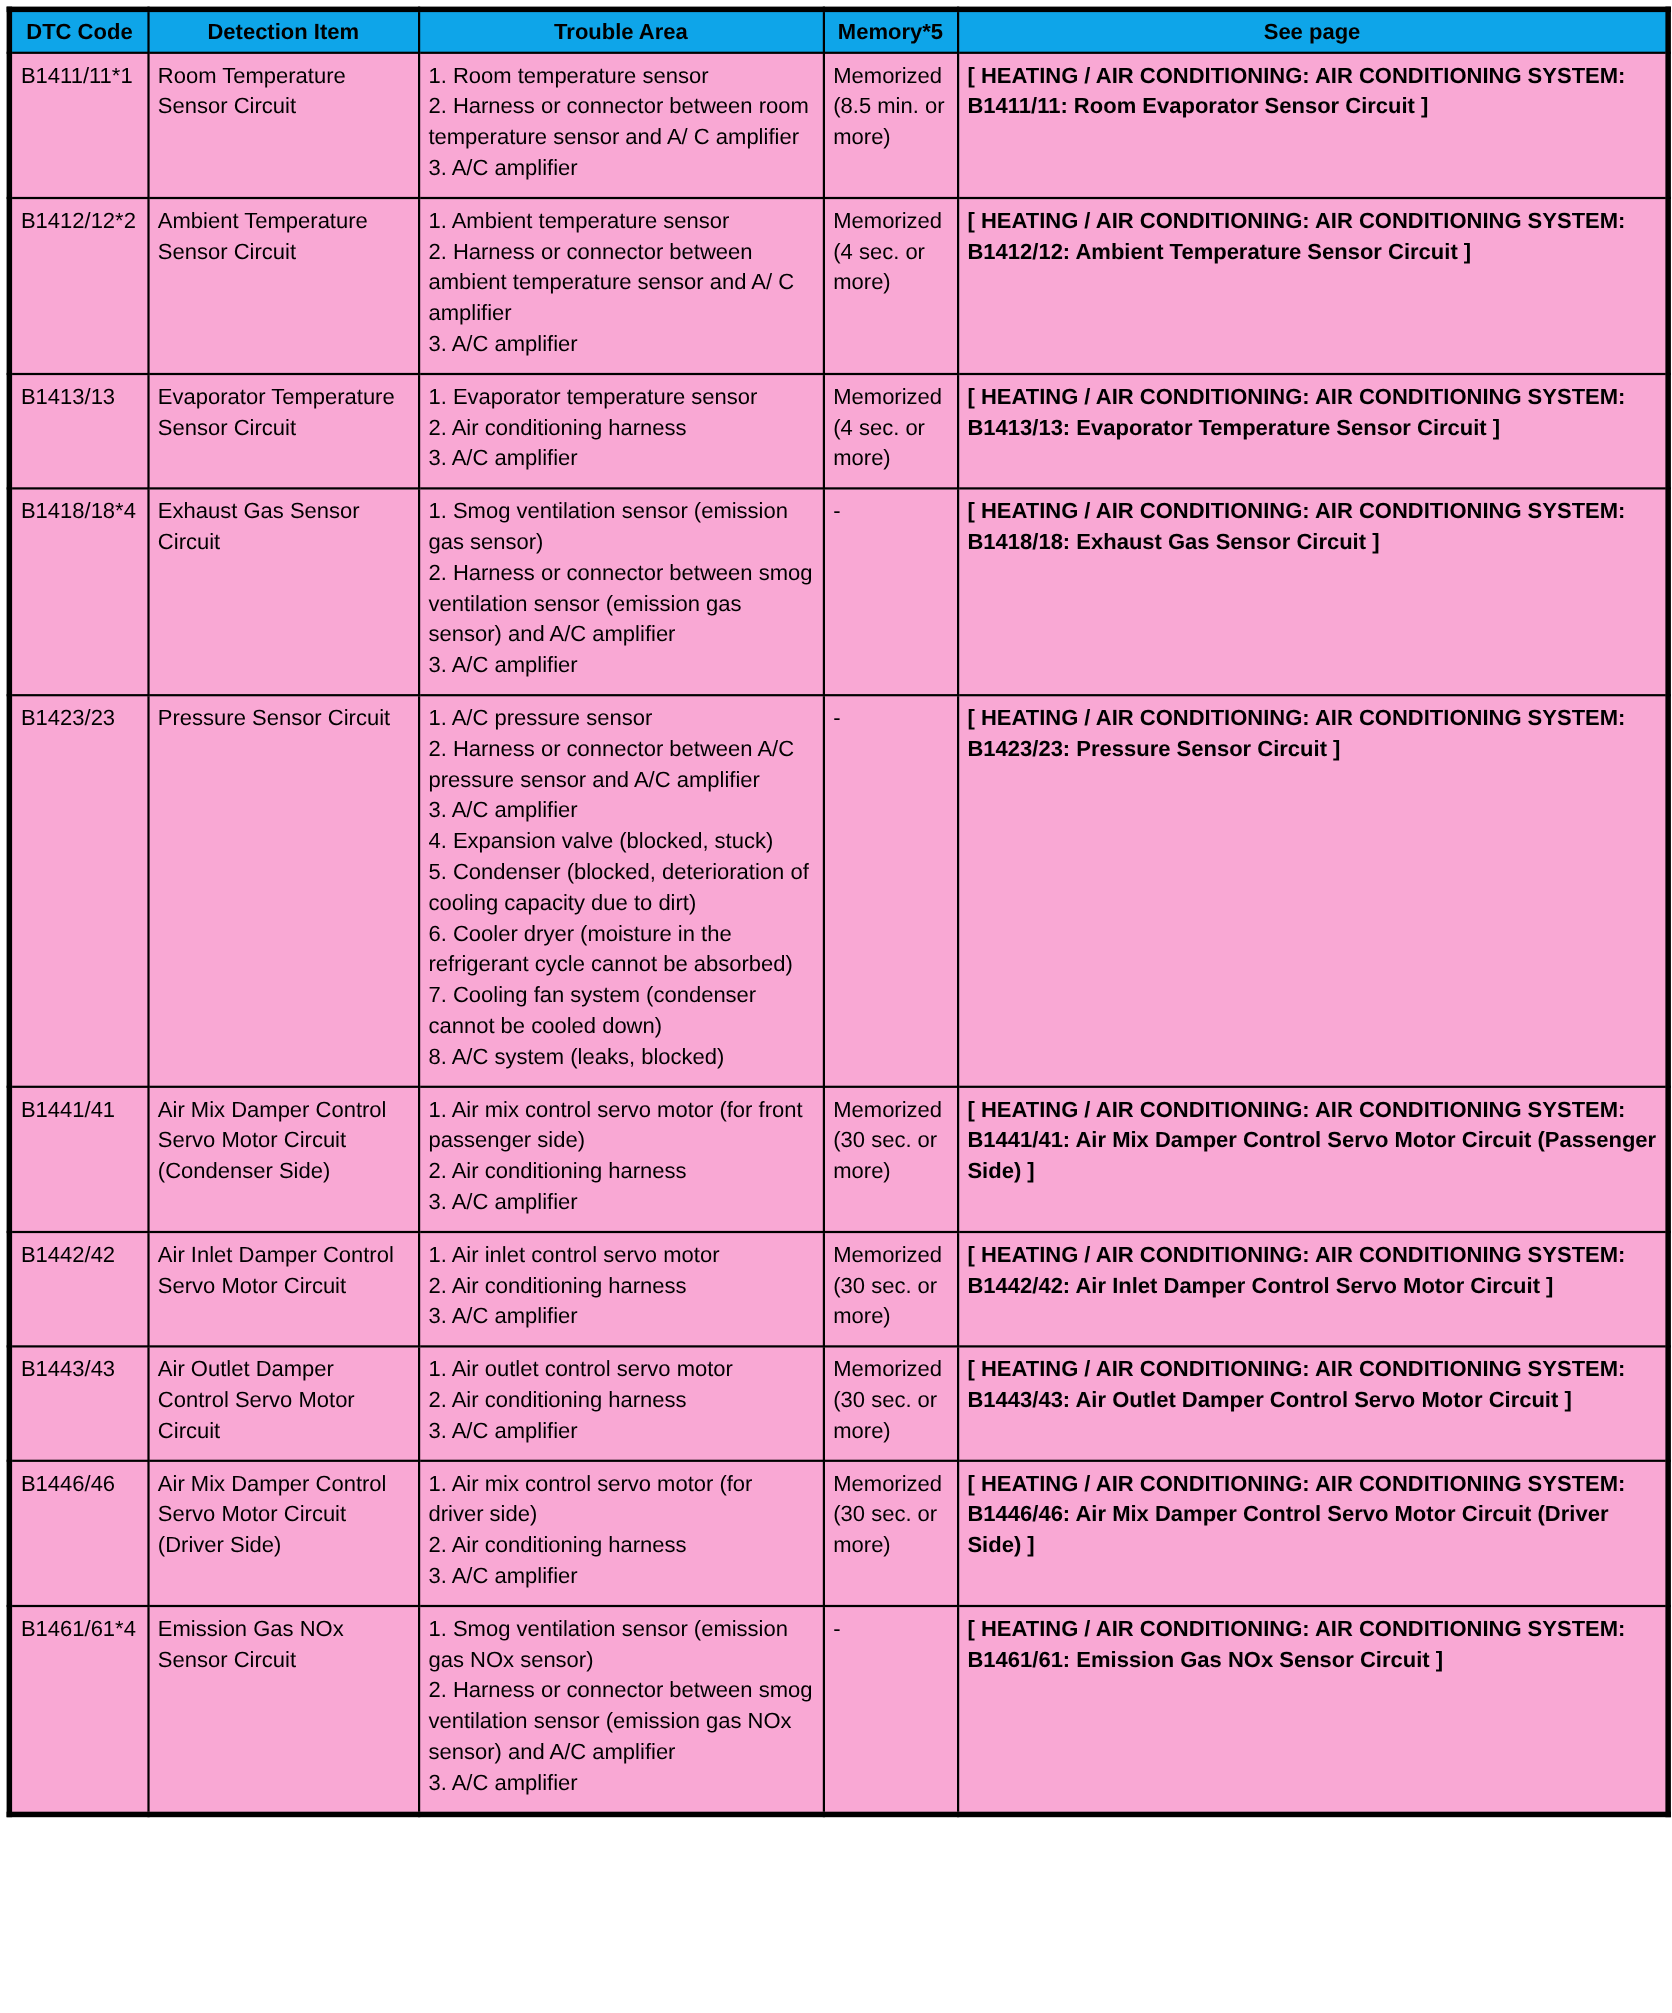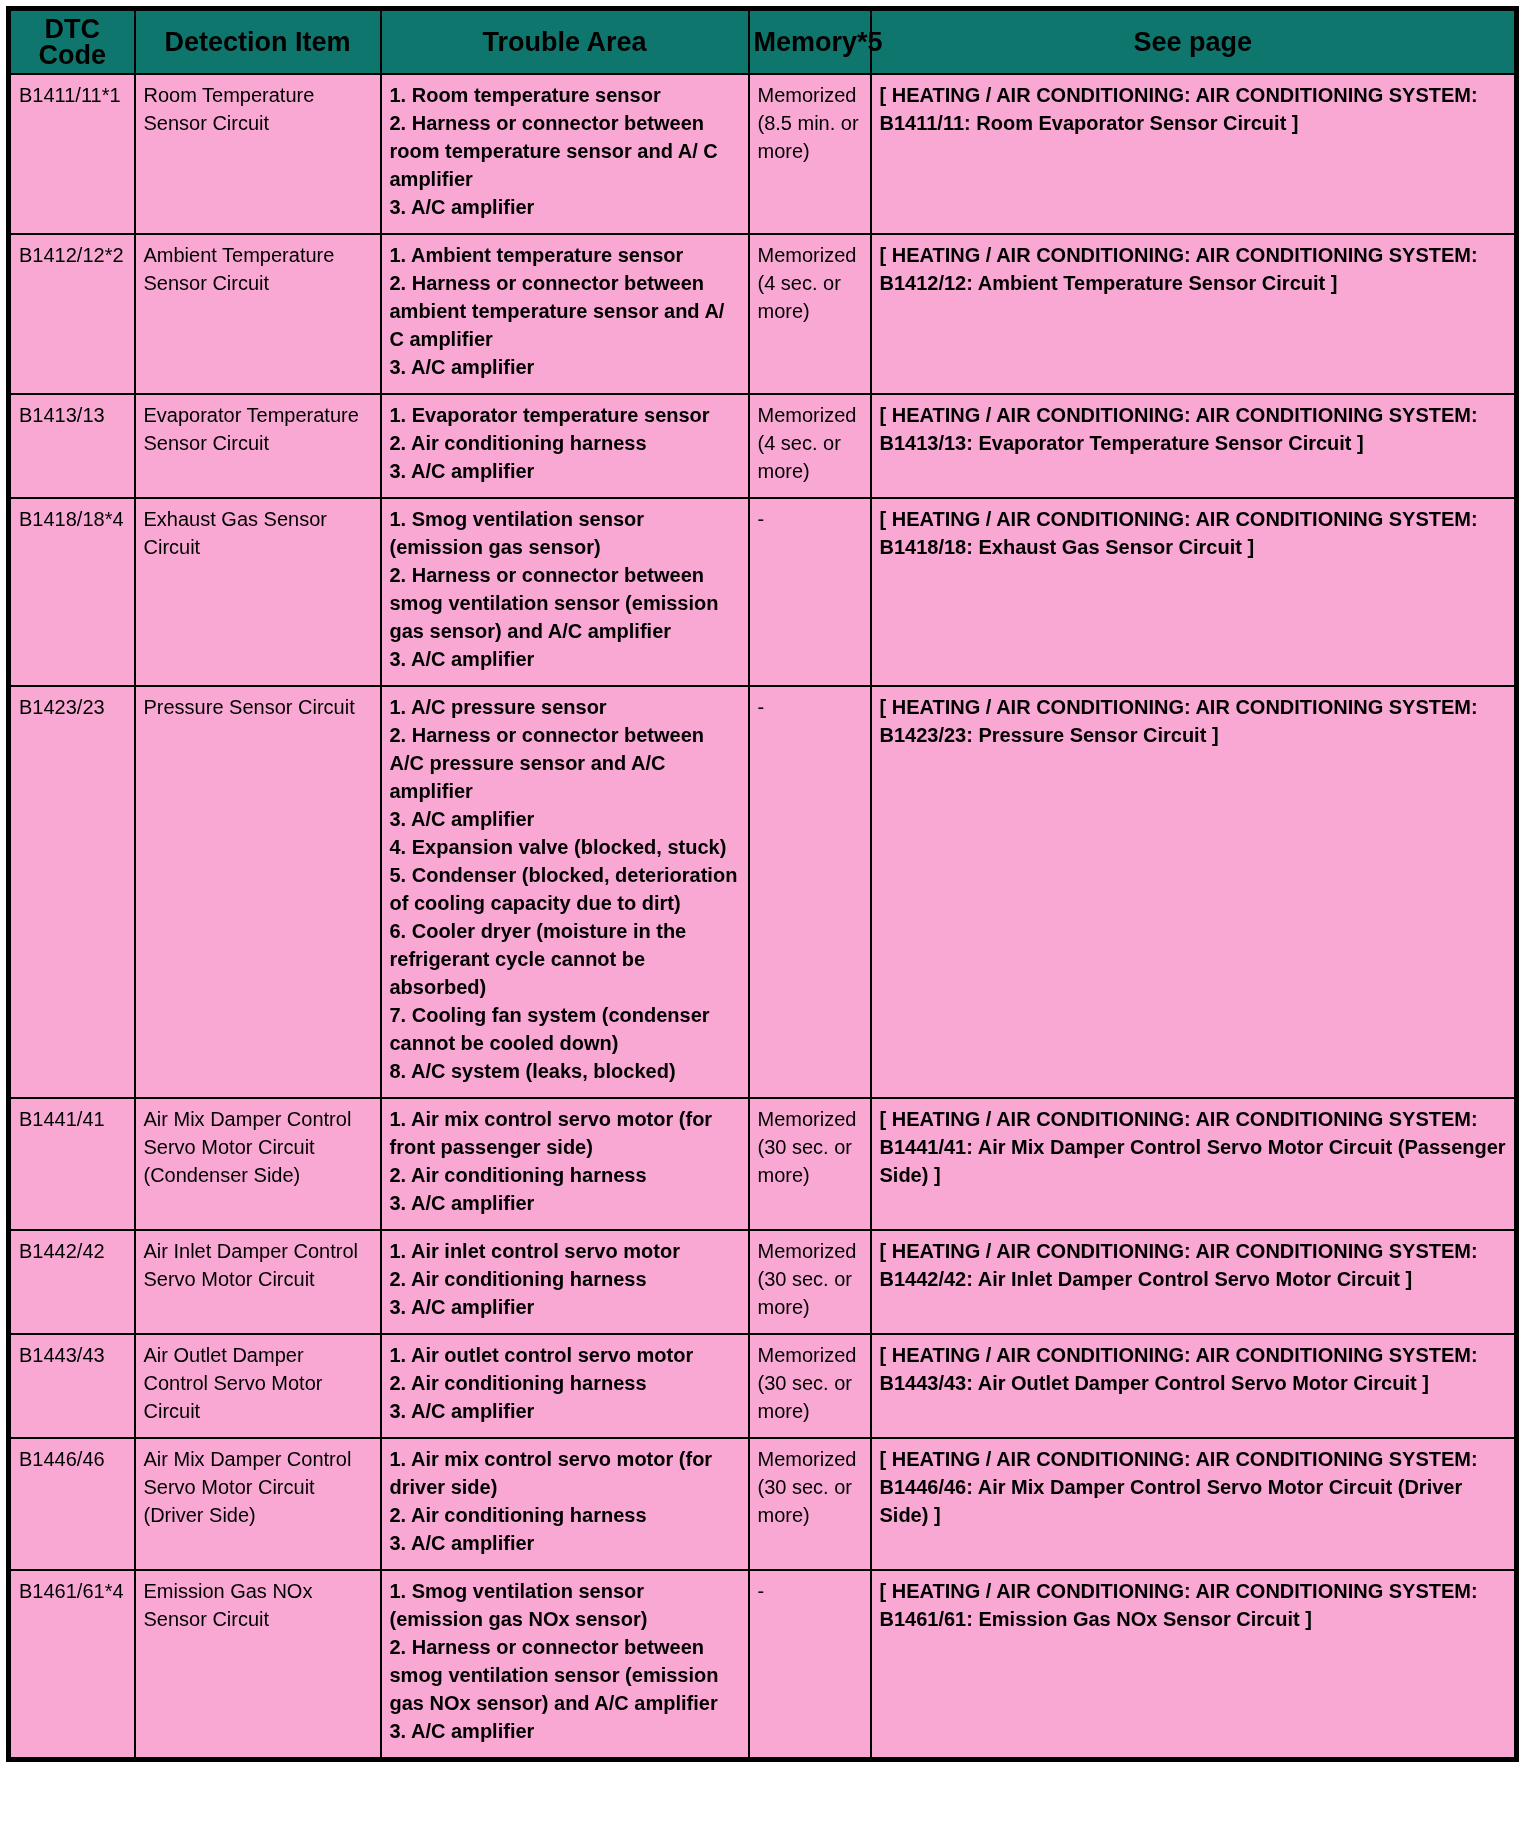--- a/index.html
+++ b/index.html
@@ -17,45 +17,44 @@
     background: #ffffff;
   }
   table.dtc-table {
     width: 100%;
     border-collapse: collapse;
     table-layout: fixed;
     border: 5px solid #000000;
   }
   table.dtc-table th {
     border: 2px solid #000000;
-    font-size: 27px;
+    font-size: 20px;
     line-height: 26px;
     font-weight: bold;
     text-align: center;
     vertical-align: middle;
     padding: 5px 4px;
-    background: #0f766e;
+    background: #0ea5e9;
   }
   table.dtc-table td {
     border: 2px solid #000000;
     font-size: 20px;
     line-height: 28px;
     vertical-align: top;
     text-align: left;
     padding: 6px 8px 12px 8px;
     background: #f9a8d4;
     word-wrap: break-word;
   }
   td.col-dtc {
     padding-left: 6px;
     padding-right: 3px;
   }
   td.col-trouble_area {
     white-space: pre-line;
-    font-weight: bold;
   }
   td.col-memory {
     padding-left: 6px;
     padding-right: 4px;
     margin-top: 22px;
   }
   td.col-see_page {
     font-weight: bold;
     text-align: center;
     padding-left: 14px;

